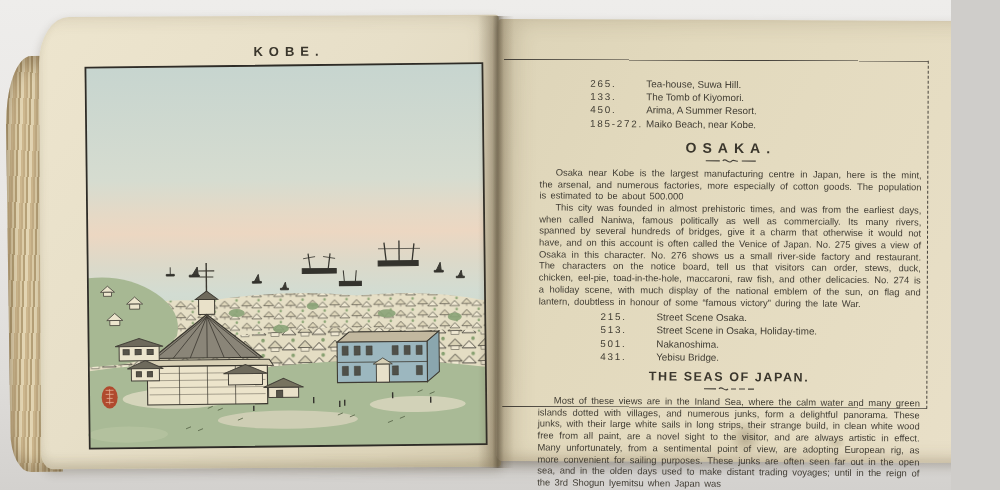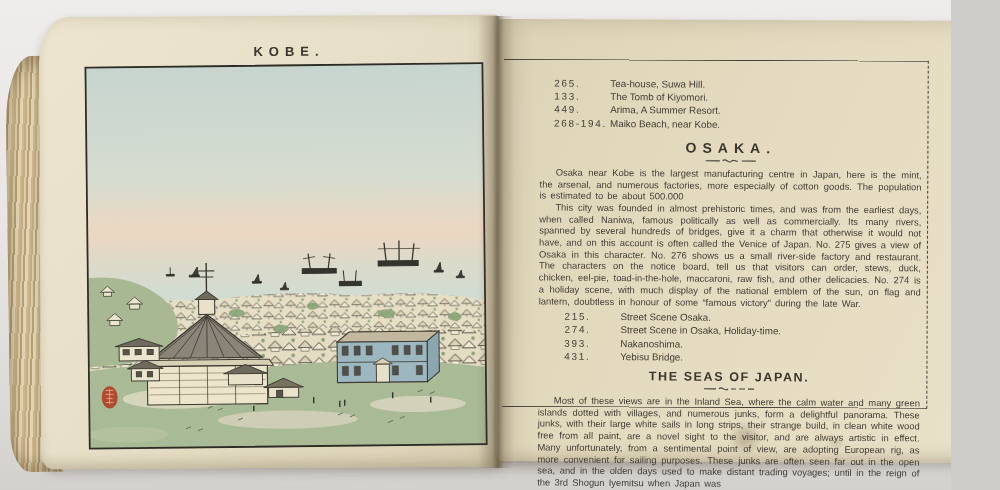--- a/index.html
+++ b/index.html
@@ -30,21 +30,21 @@
   .kobe-title{position:absolute;left:60px;top:28px;width:380px;text-align:center;
     font-size:13px;letter-spacing:6px;color:#3a362c;font-weight:bold;}
   .illus-wrap{position:absolute;left:46px;top:48px;width:400px;height:384px;transform:rotate(-.35deg);}
   .illus-wrap svg{display:block;width:100%;height:100%;}
   
   .text-frame{position:absolute;left:6px;top:40px;width:424px;height:346px;
     border-top:1.5px solid #45413a;border-right:1.6px dashed #45413a;border-bottom:1.6px solid #45413a;}
   .rp-content{position:absolute;left:42px;top:58px;width:382px;transform:rotate(.2deg);}
   .plate-list{margin:0 0 0 14px;}
   .plate-row{display:flex;font-size:9.8px;line-height:13.2px;}
-  .plate-no{width:56px;letter-spacing:1.8px;flex:none;}
+  .plate-no{width:56px;letter-spacing:1.8px;flex:none;margin-left:36px;}
   .plate-title{flex:1;}
   .sec-heading{text-align:center;font-weight:bold;color:#3a362c;margin:0;}
   .h-osaka{font-size:14px;letter-spacing:6px;margin-top:9px;}
   .h-seas{font-size:12.5px;letter-spacing:1.6px;margin-top:6px;}
   .ornament{display:block;margin:1px auto 2px auto;}
   .para{font-size:9.4px;line-height:11.7px;text-align:justify;text-indent:16px;
     word-spacing:1.6px;margin:0;color:#413d34;}
   .para.first{margin-top:4px;}
   .para.cont{text-indent:16px;}
   .stain{position:absolute;left:232px;top:400px;width:34px;height:36px;
@@ -266,48 +266,48 @@
       <div class="plate-list">
         <div class="plate-row">
           <span class="plate-no">265.</span>
           <span class="plate-title">Tea-house, Suwa Hill.</span>
         </div>
         <div class="plate-row">
           <span class="plate-no">133.</span>
           <span class="plate-title">The Tomb of Kiyomori.</span>
         </div>
         <div class="plate-row">
-          <span class="plate-no">449.</span>
+          <span class="plate-no">450.</span>
           <span class="plate-title">Arima, A Summer Resort.</span>
         </div>
         <div class="plate-row">
-          <span class="plate-no">268-194.</span>
+          <span class="plate-no">185-272.</span>
           <span class="plate-title">Maiko Beach, near Kobe.</span>
         </div>
       </div>
 
       <h2 class="sec-heading h-osaka">OSAKA.</h2>
       <svg class="ornament" width="52" height="7" viewBox="0 0 52 7">
         <path d="M1,4 h14 M18,4 c3,-4 6,4 9,0 c2,-2 4,1 6,0 M37,4 h14" stroke="#45413a" stroke-width="1.1" fill="none"></path>
       </svg>
 
       <p class="para first">Osaka near Kobe is the largest manufacturing centre in Japan, here is the mint, the arsenal, and numerous factories, more especially of cotton goods.  The population is estimated to be about 500.000</p>
       <p class="para cont">This city was founded in almost prehistoric times, and was from the earliest days, when called Naniwa, famous politically as well as commercially.  Its many rivers, spanned by several hundreds of bridges, give it a charm that otherwise it would not have, and on this account is often called the Venice of Japan.  No. 275 gives a view of Osaka in this character.  No. 276 shows us a small river-side factory and restaurant.  The characters on the notice board, tell us that visitors can order, stews, duck, chicken, eel-pie, toad-in-the-hole, maccaroni, raw fish, and other delicacies.  No. 274 is a holiday scene, with much display of the national emblem of the sun, on flag and lantern, doubtless in honour of some “famous victory” during the late War.</p>
 
       <div class="plate-list" style="margin-top:3px;margin-left:26px;">
         <div class="plate-row">
           <span class="plate-no">215.</span>
           <span class="plate-title">Street Scene Osaka.</span>
         </div>
         <div class="plate-row">
-          <span class="plate-no">274.</span>
+          <span class="plate-no">513.</span>
           <span class="plate-title">Street Scene in Osaka, Holiday-time.</span>
         </div>
         <div class="plate-row">
-          <span class="plate-no">393.</span>
+          <span class="plate-no">501.</span>
           <span class="plate-title">Nakanoshima.</span>
         </div>
         <div class="plate-row">
           <span class="plate-no">431.</span>
           <span class="plate-title">Yebisu Bridge.</span>
         </div>
       </div>
 
       <h2 class="sec-heading h-seas">THE SEAS OF JAPAN.</h2>
       <svg class="ornament" width="52" height="7" viewBox="0 0 52 7">

